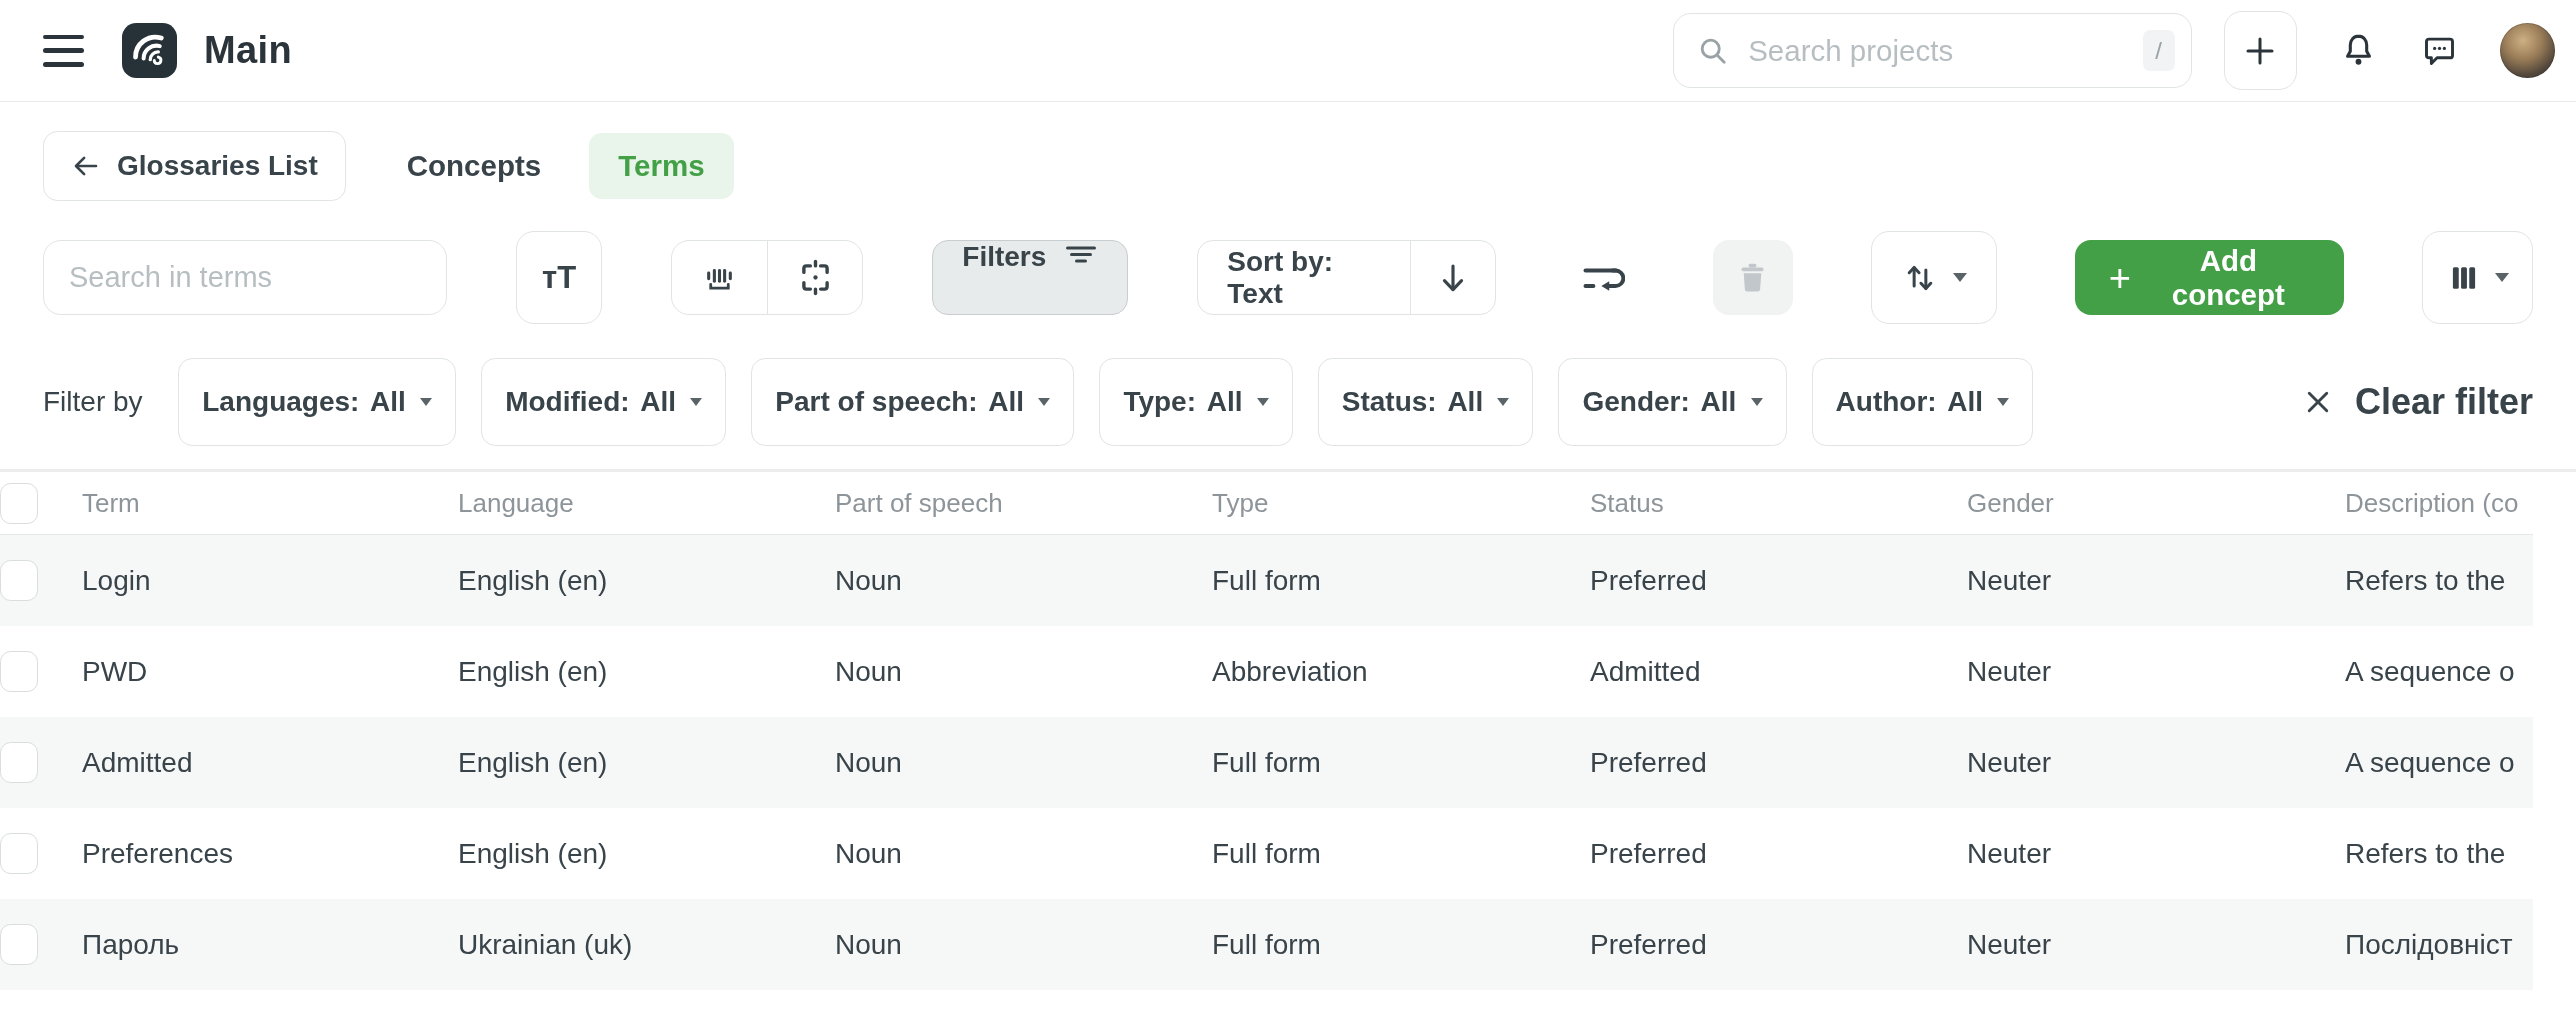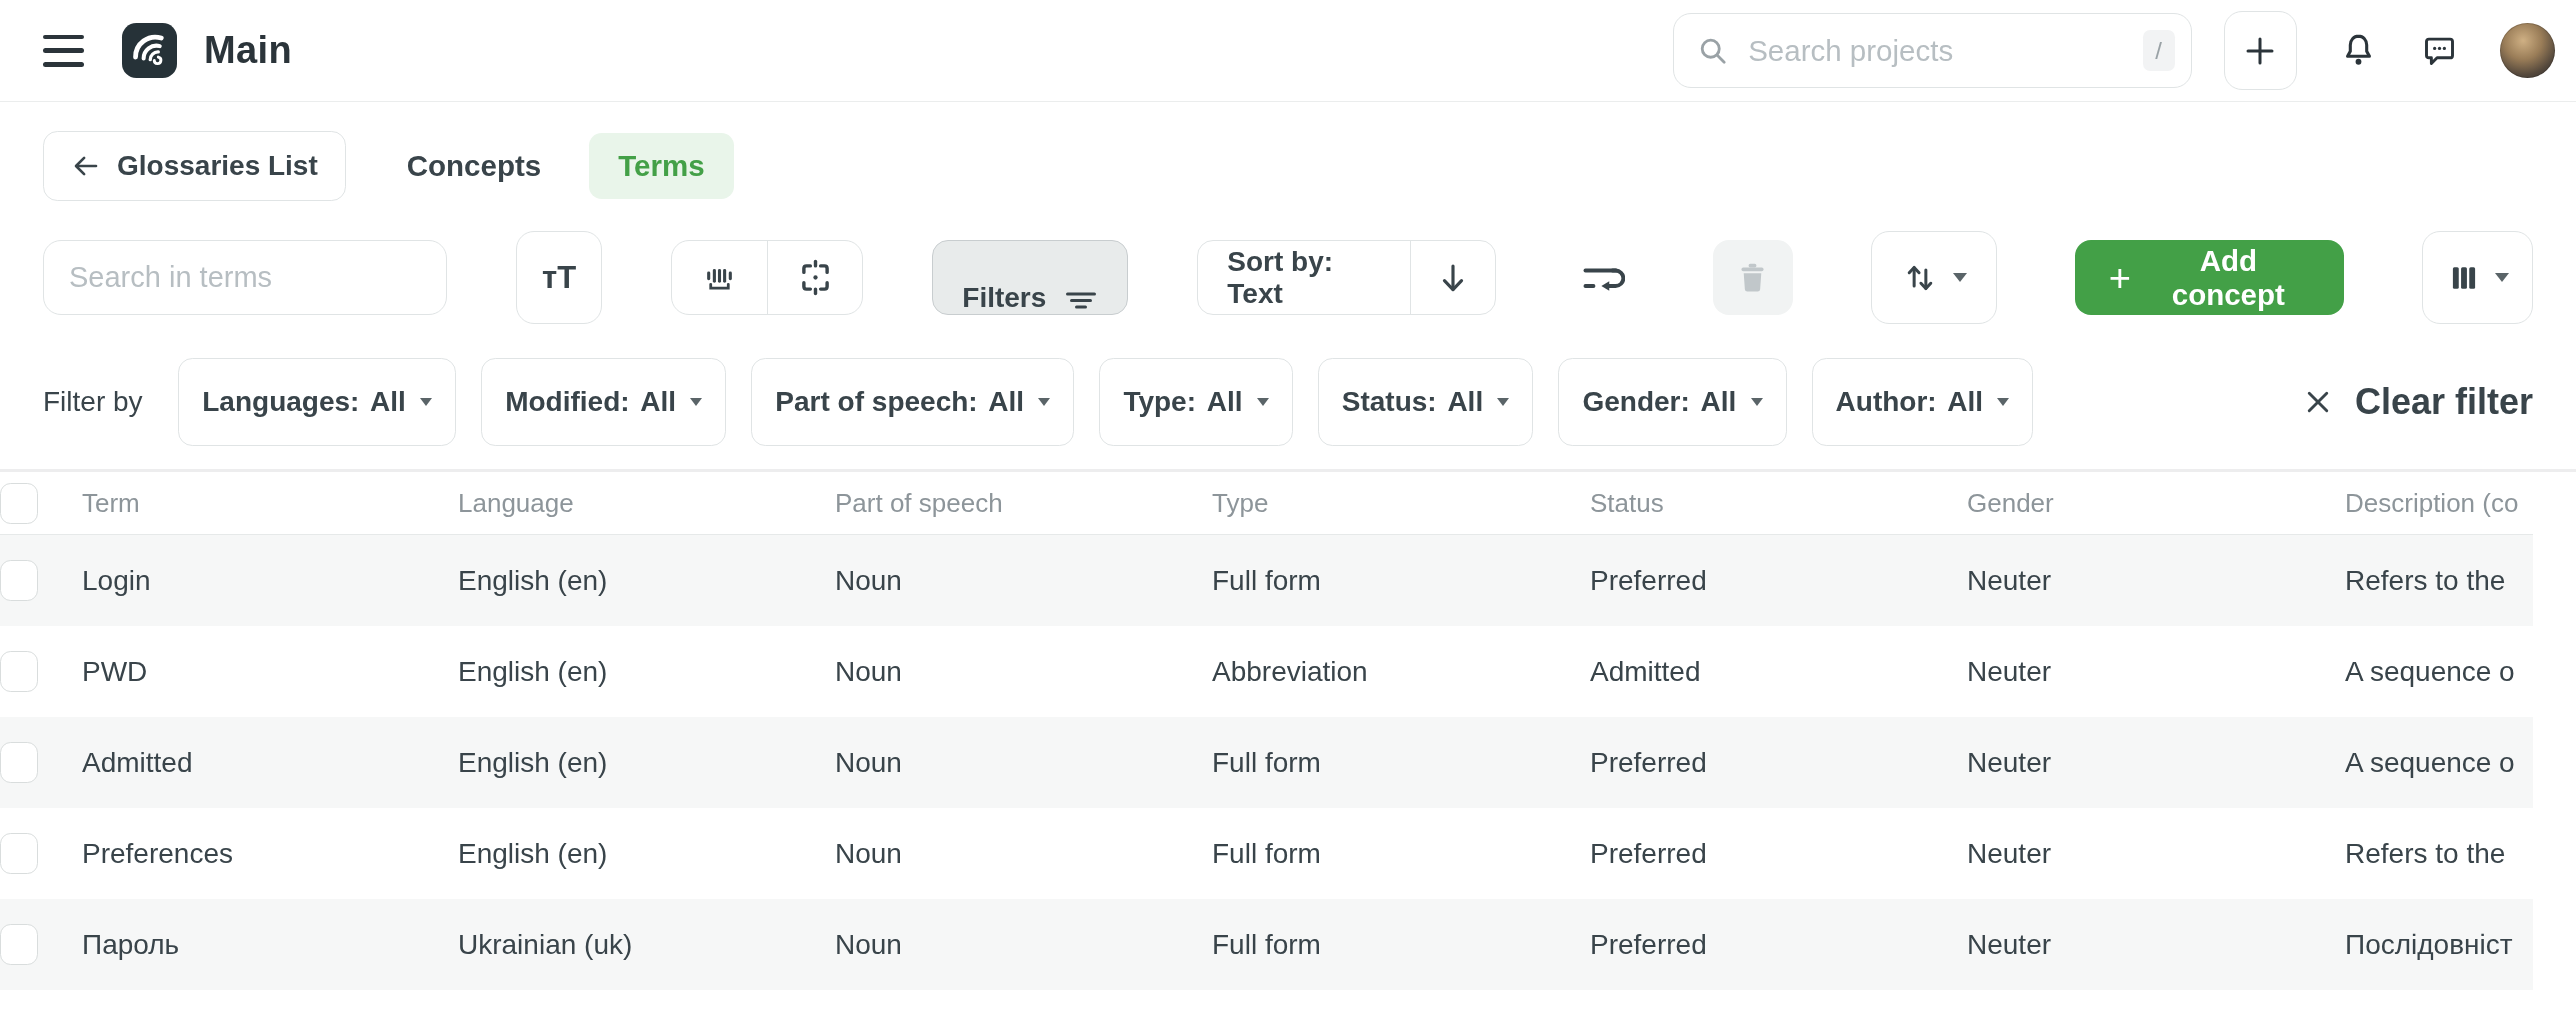--- a/index.html
+++ b/index.html
@@ -43,21 +43,21 @@
   .tool-input { width:404px; height:75px; border:1.8px solid #e0e4e5; border-radius:18px; padding:0 25px;
     font-size:29px; outline:none; font-family:"Liberation Sans",sans-serif; color:#39444a; }
   .tool-input::placeholder { color:#b7bec2; }
   .sq-btn { height:93px; border:1.8px solid #e0e4e5; border-radius:18px; background:#fff;
     display:flex; align-items:center; justify-content:center; cursor:pointer; }
   .case-btn { width:93px; margin-left:25px; font-size:31px; font-weight:700; color:#39444a; }
   .btn-group { margin-left:25px; height:75px; border:1.8px solid #e0e4e5; border-radius:18px; display:flex; background:#fff; }
   .btn-group .cell { width:95px; display:flex; align-items:center; justify-content:center; cursor:pointer; }
   .btn-group .cell + .cell { border-left:1.8px solid #e0e4e5; }
   .filters-btn { margin-left:25px; height:75px; padding:0 29px; background:#e8ebeb; border:1.8px solid #c8cdcf;
-    border-radius:16px; display:flex; align-items:flex-end; cursor:pointer; font-size:28px; font-weight:700; color:#39444a; }
+    border-radius:16px; display:flex; align-items:flex-start; cursor:pointer; font-size:28px; font-weight:700; color:#39444a; }
   .filters-btn svg { margin-left:18px; }
   .sort-btn { margin-left:25px; height:75px; border:1.8px solid #e0e4e5; border-radius:16px; display:flex; background:#fff; }
   .sort-btn .lbl { display:flex; align-items:center; padding:0 29px; font-size:28px; font-weight:700; color:#39444a; cursor:pointer; }
   .sort-btn .dir { width:93px; border-left:1.8px solid #e0e4e5; display:flex; align-items:center; justify-content:center; cursor:pointer; }
   .wrap-ic { margin-left:38px; cursor:pointer; display:flex; align-items:center; }
   .spacer { flex:1; }
   .trash-btn { width:86px; height:75px; background:#f1f3f3; border-radius:16px;
     display:flex; align-items:center; justify-content:center; cursor:default; }
   .updown-btn { width:136px; margin-left:34px; display:flex; align-items:center; justify-content:center; gap:14.3px; }
   .add-btn { margin-left:34px; height:75px; padding:0 34px; background:#43a047; border:none; border-radius:16px;

